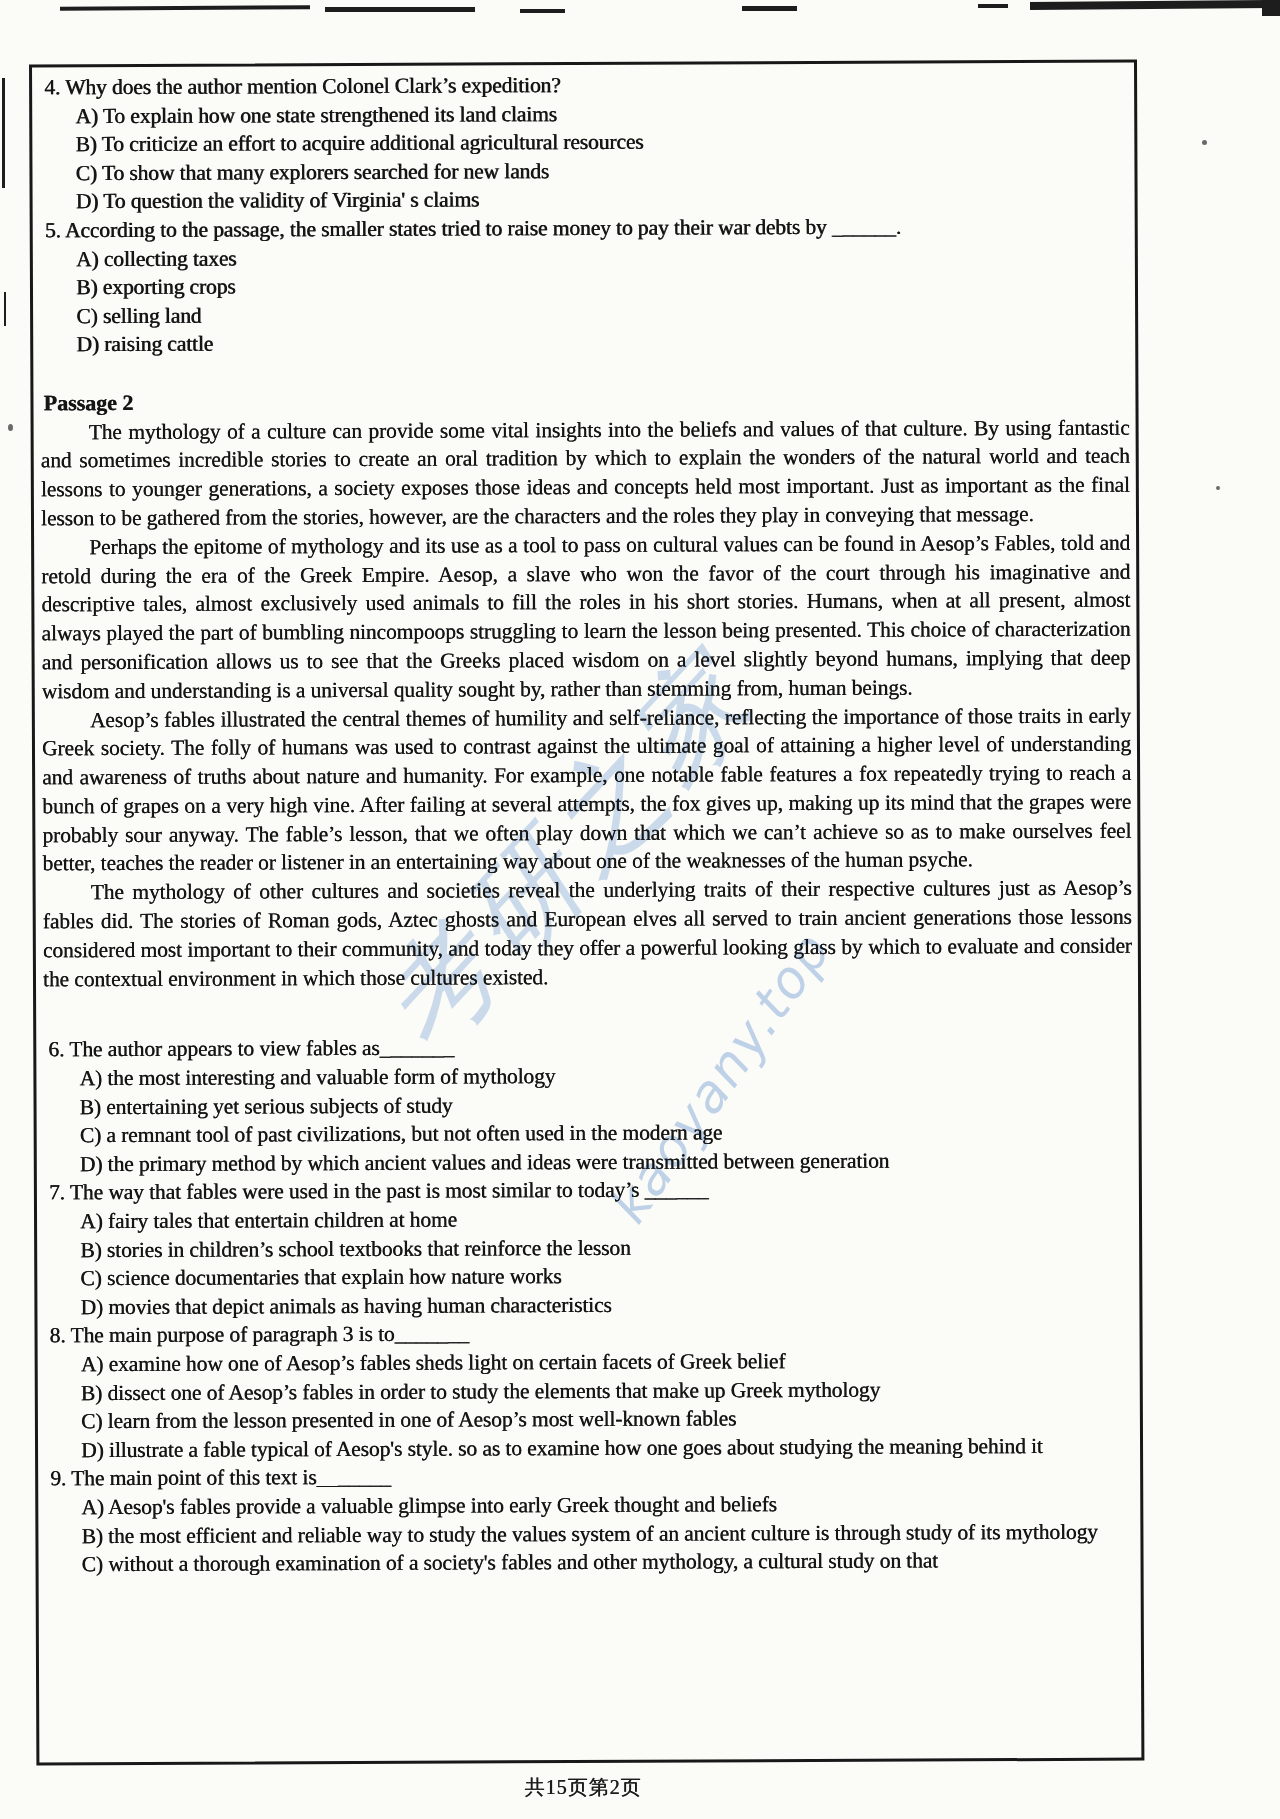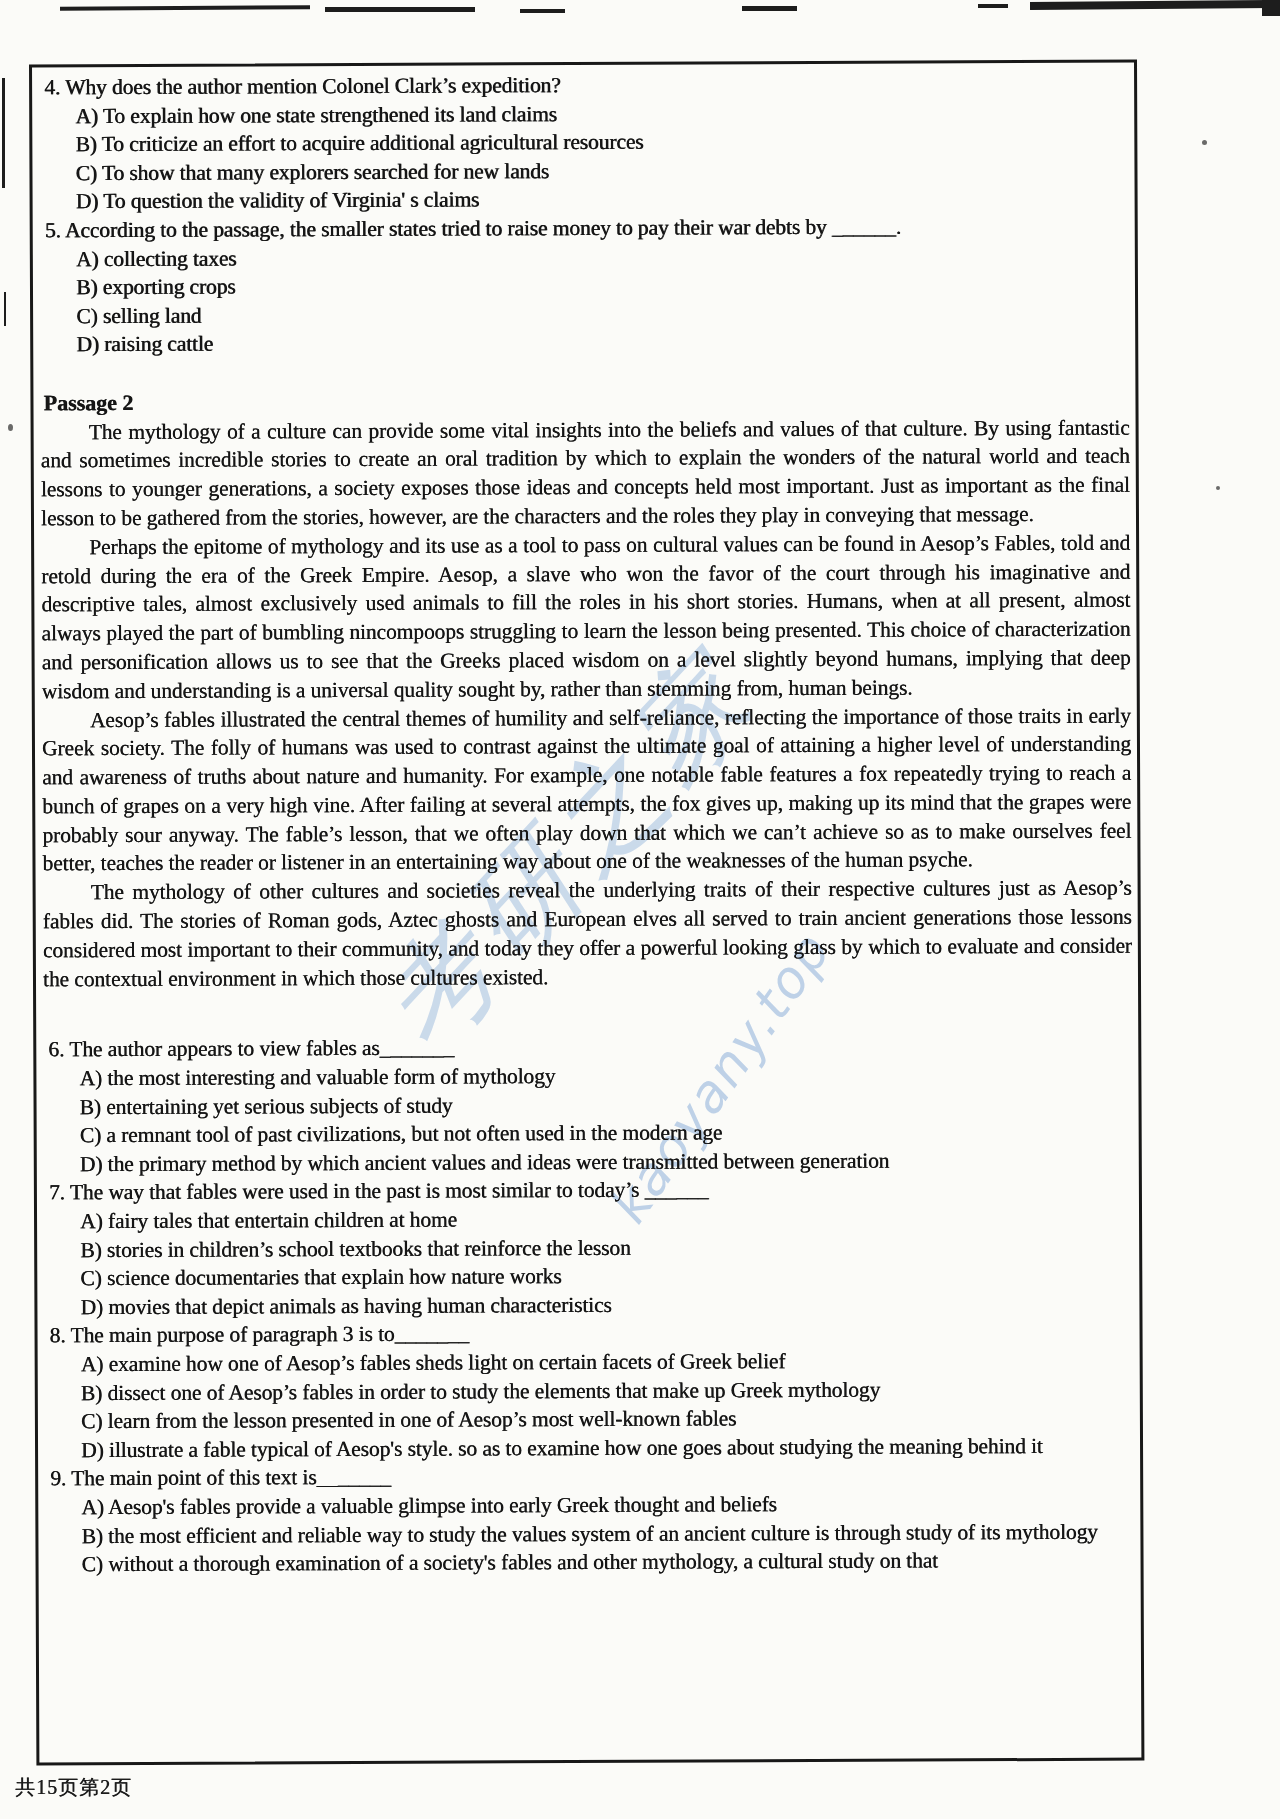--- a/index.html
+++ b/index.html
@@ -91,23 +91,23 @@
   .l1 { left:2px;    top:78px; width:3px;   height:110px; }
   .l2 { left:4px;    top:292px;width:2px;   height:34px; }
   .dot { position:absolute; background:#3a3a3a; border-radius:50%; opacity:.75; }
   .d1 { left:1202px; top:140px; width:5px; height:5px; }
   .d2 { left:8px;    top:424px; width:5px; height:7px; }
   .d3 { left:1216px; top:486px; width:4px; height:4px; }
 
   
   .footer {
     position:absolute;
-    left:15px; top:1774px;
+    left:29px; top:1774px;
     width:1108px;
-    text-align:left;
+    text-align:center;
     font-size:20px;
     letter-spacing:1px;
     color:#1c1c1c;
     text-shadow:0.4px 0 0 currentColor;
   }
 </style>
 </head>
 <body>
 
 <div class="art a1"></div>

